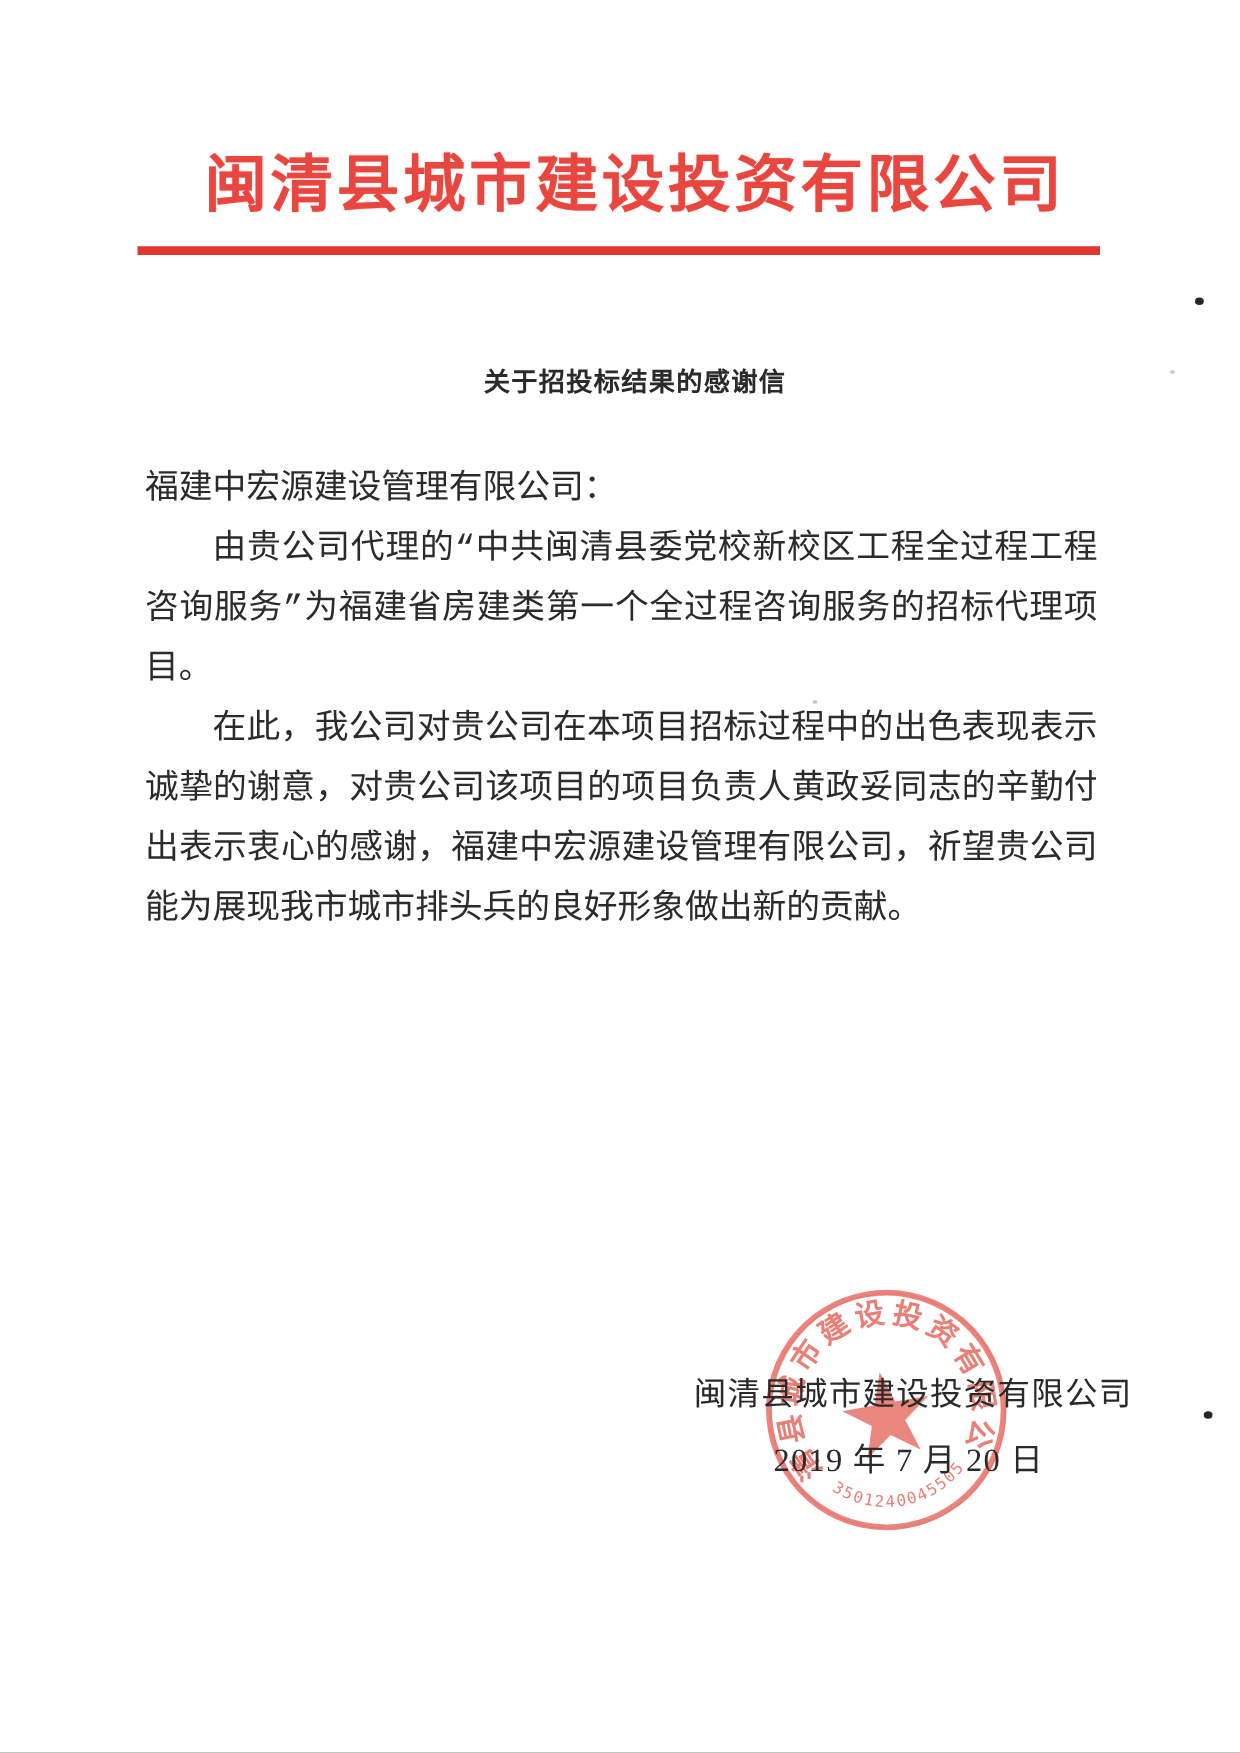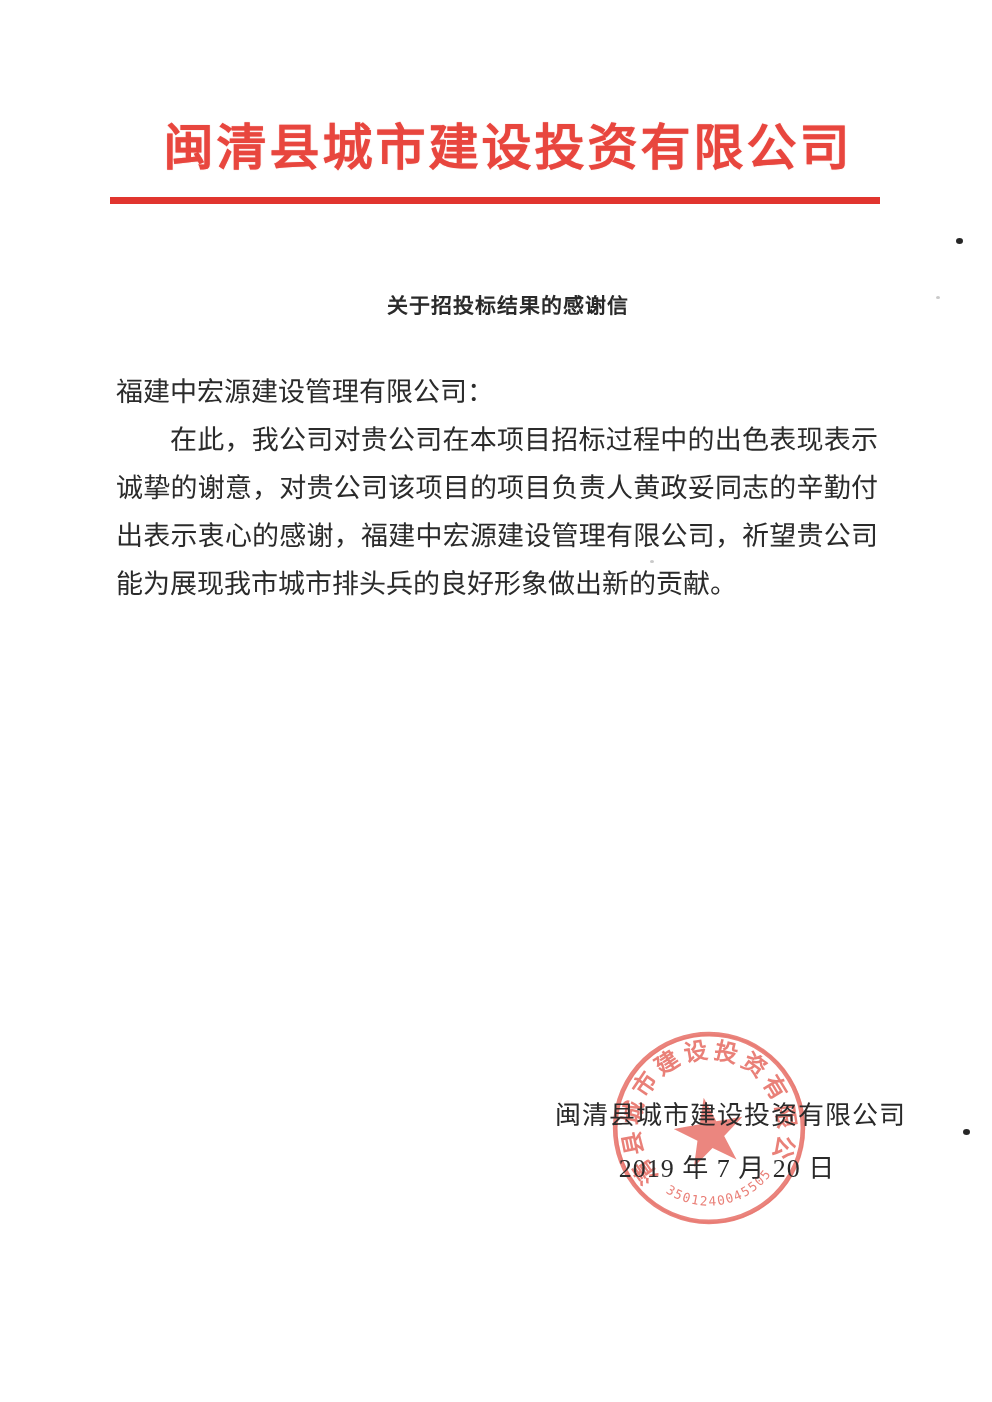--- a/index.html
+++ b/index.html
@@ -47,21 +47,21 @@
     font-family:"Liberation Sans","DejaVu Sans",sans-serif;
   }
   
   .letter-body{
     position:absolute;left:116px;top:368px;width:762px;
     font-size:27px;
     line-height:48px;
     text-align:justify;
     text-justify:inter-ideograph;
   }
-  .letter-body p{margin:0;}
+  .letter-body p{margin:0;font-family:Liberation Mono, monospace;}
   .letter-body p.indent{text-indent:2em;}
   
   .signature-block{
     position:absolute;
     right:117px;top:1094px;
     width:344px;
     text-align:center;
     z-index:3;
   }
   .signature-company{
@@ -109,20 +109,21 @@
 
   <div class="letterhead">
     <h1 class="letterhead-title">闽清县城市建设投资有限公司</h1>
   </div>
   <div class="letterhead-rule"></div>
 
   <h2 class="doc-title">关于招投标结果的感谢信</h2>
 
   <div class="letter-body">
     <p class="salutation">福建中宏源建设管理有限公司：</p>
+    <p class="indent">由贵公司代理的“中共闽清县委党校新校区工程全过程工程咨询服务”为福建省房建类第一个全过程咨询服务的招标代理项目。</p>
     <p class="indent">在此，我公司对贵公司在本项目招标过程中的出色表现表示诚挚的谢意，对贵公司该项目的项目负责人黄政妥同志的辛勤付出表示衷心的感谢，福建中宏源建设管理有限公司，祈望贵公司能为展现我市城市排头兵的良好形象做出新的贡献。</p>
   </div>
 
   <div class="signature-block">
     <div class="signature-company">闽清县城市建设投资有限公司</div>
     <div class="signature-date">2019 年 7 月 20 日</div>
   </div>
 
   <svg class="stamp" viewBox="0 0 200 200" xmlns="http://www.w3.org/2000/svg">
     <defs>

